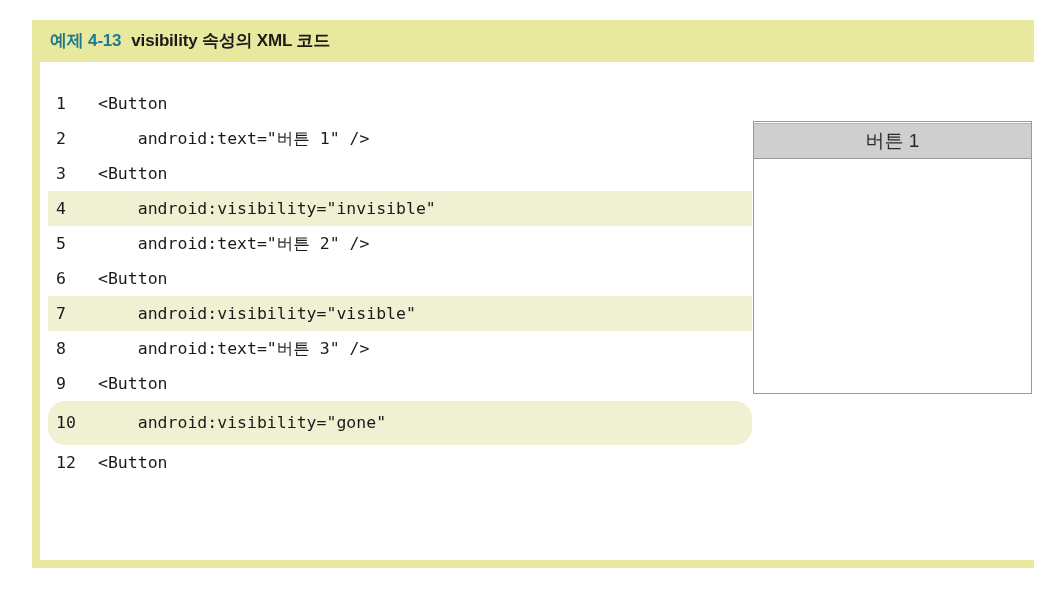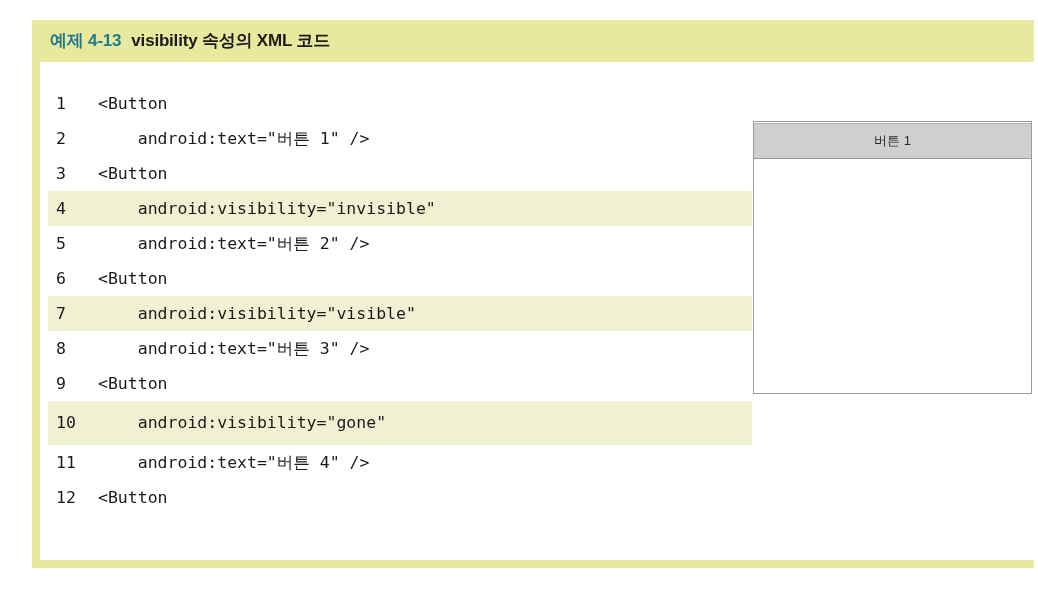--- a/index.html
+++ b/index.html
@@ -99,20 +99,21 @@
     font-size: 16.5px;
     color: #1a1a1a;
   }
   .code-line.hl {
     background: #f0f0d2;
     width: 704px;
   }
   .code-line.hl-tall {
     height: 44px;
     line-height: 44px;
+    border-radius: 17px;
   }
   .ln {
     position: absolute;
     left: 8px;
     top: 0;
     width: 34px;
     text-align: left;
     color: #1a1a1a;
   }
   .code-text {
@@ -137,21 +138,21 @@
   }
   .prev-btn {
     position: absolute;
     left: 0;
     width: 277px;
     background: #cfcfcf;
     border-top: 1px solid #b4b4b4;
     border-bottom: 1px solid #9a9a9a;
     box-sizing: border-box;
     text-align: center;
-    font-size: 13px;
+    font-size: 19px;
     color: #2a2a2a;
     font-family: "Liberation Sans", sans-serif;
   }
 </style>
 </head>
 <body>
 
 <div id="figure">
 
   <div class="header-band">
@@ -168,21 +169,20 @@
           <div class="code-line"><span class="ln">1</span><span class="code-text">&lt;Button</span></div>
           <div class="code-line"><span class="ln">2</span><span class="code-text indent">android:text="버튼 1" /&gt;</span></div>
           <div class="code-line"><span class="ln">3</span><span class="code-text">&lt;Button</span></div>
           <div class="code-line hl"><span class="ln">4</span><span class="code-text indent">android:visibility="invisible"</span></div>
           <div class="code-line"><span class="ln">5</span><span class="code-text indent">android:text="버튼 2" /&gt;</span></div>
           <div class="code-line"><span class="ln">6</span><span class="code-text">&lt;Button</span></div>
           <div class="code-line hl"><span class="ln">7</span><span class="code-text indent">android:visibility="visible"</span></div>
           <div class="code-line"><span class="ln">8</span><span class="code-text indent">android:text="버튼 3" /&gt;</span></div>
           <div class="code-line"><span class="ln">9</span><span class="code-text">&lt;Button</span></div>
           <div class="code-line hl hl-tall"><span class="ln">10</span><span class="code-text indent">android:visibility="gone"</span></div>
-          <div class="code-line"><span class="ln">11</span><span class="code-text indent">android:text="버튼 4" /&gt;</span></div>
           <div class="code-line"><span class="ln">12</span><span class="code-text">&lt;Button</span></div>
         </div>
 
       <div class="preview-panel">
           <div class="prev-btn" style="top: 1px; height: 36px; line-height: 34px;">버튼 1</div>
         </div>
 
     </div>
   </div>
 

